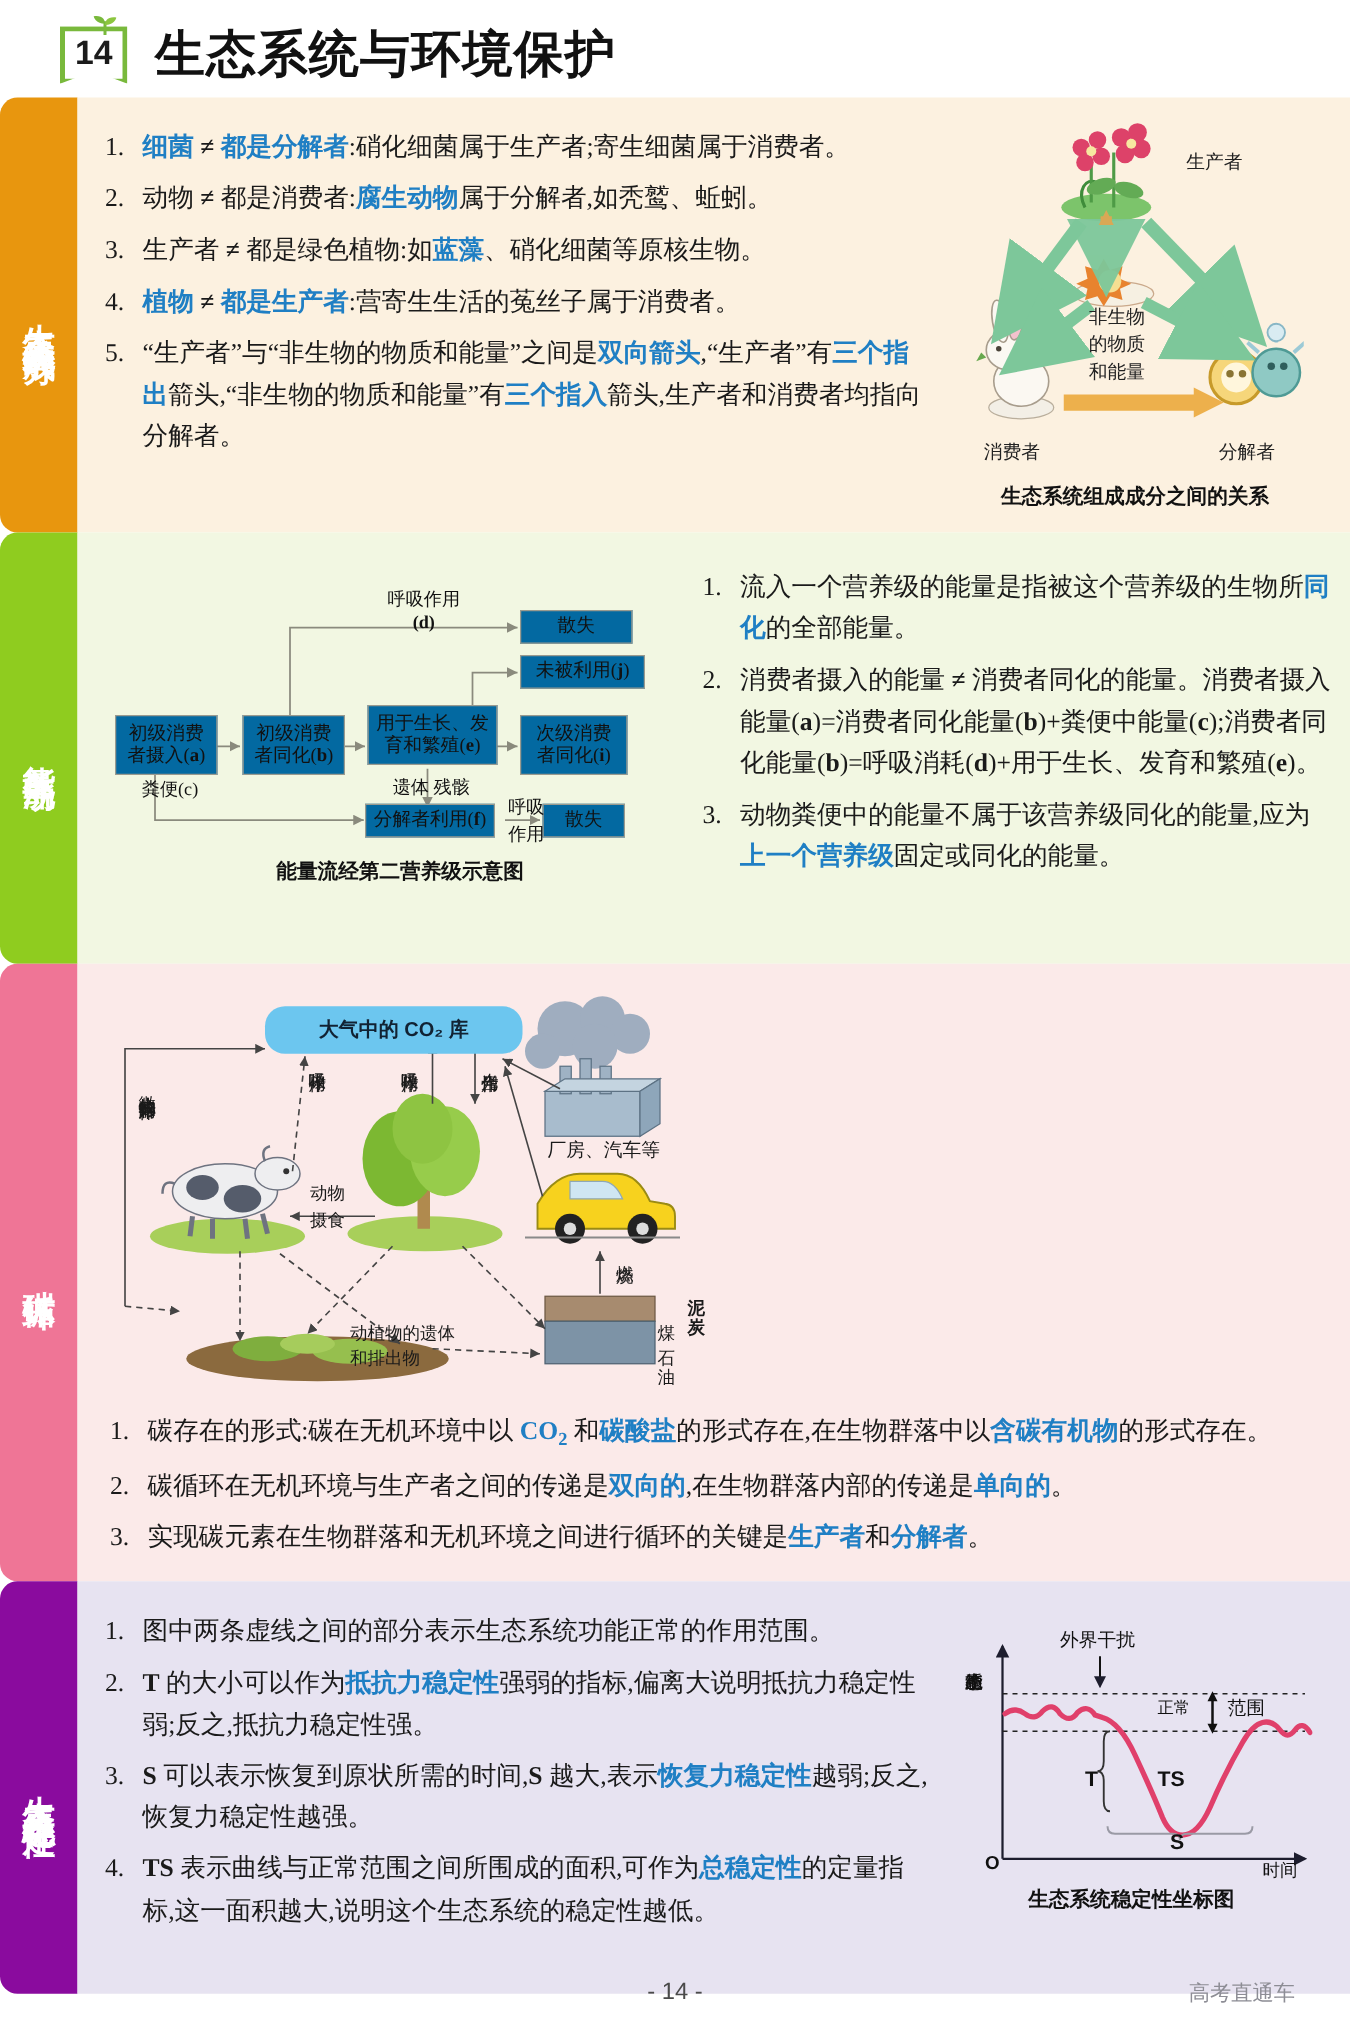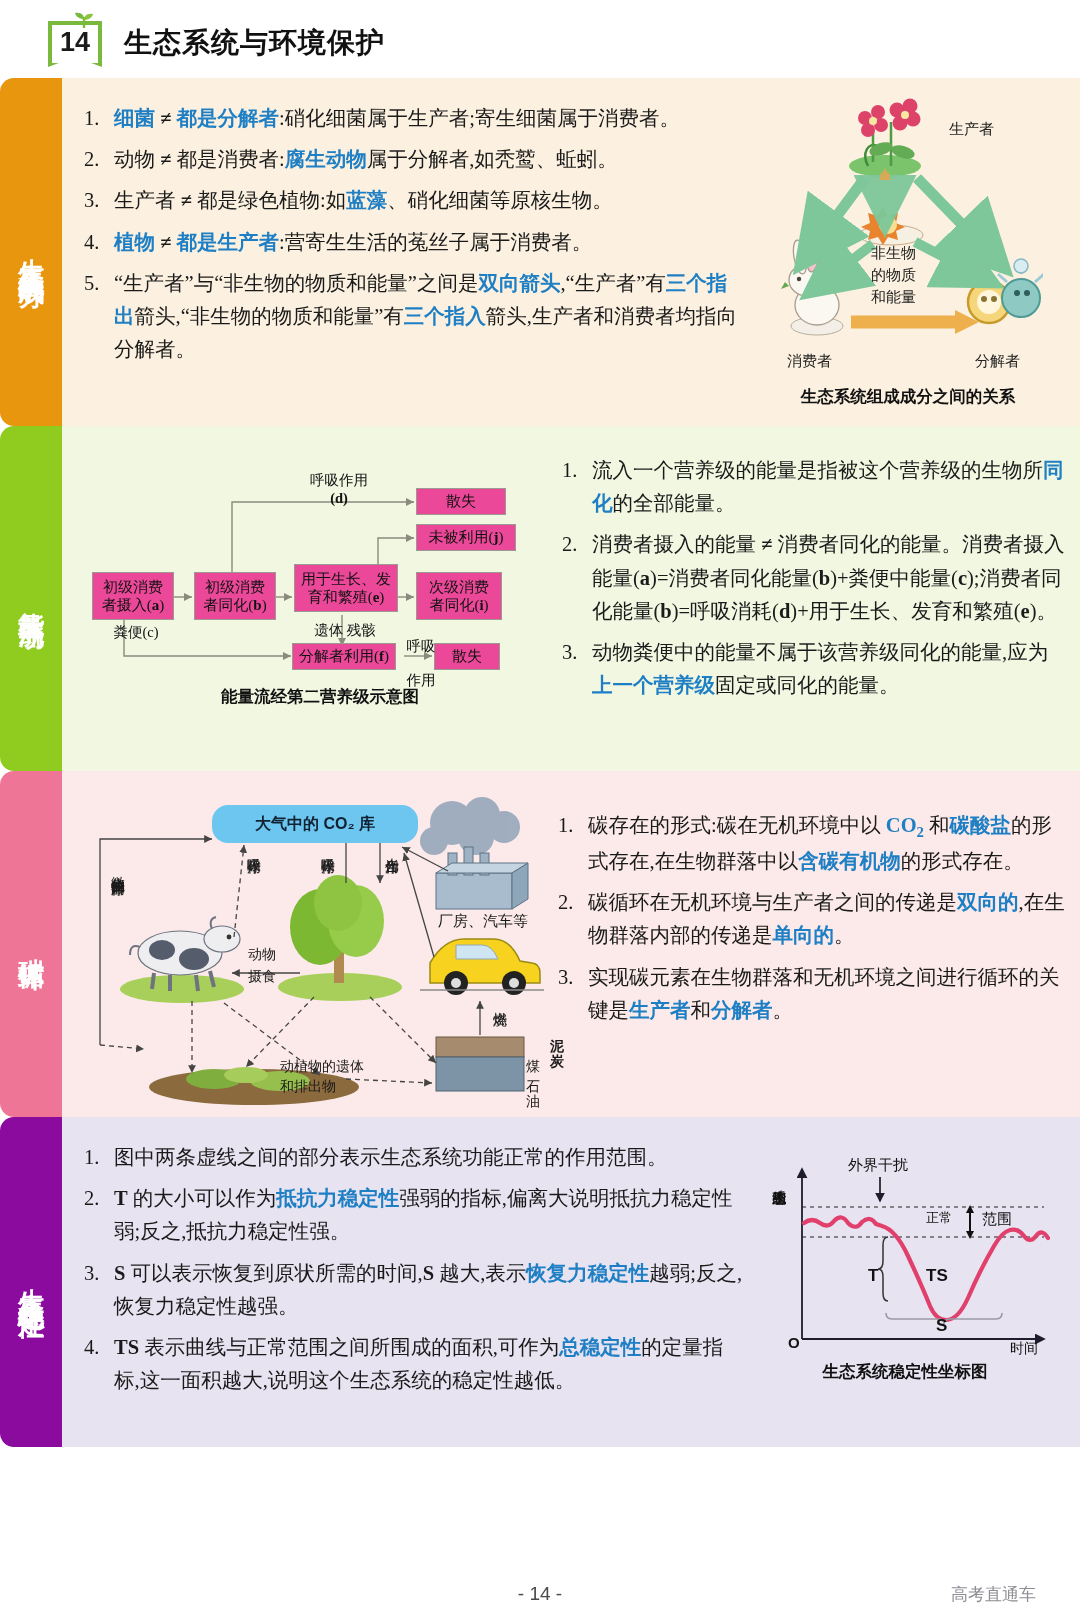--- a/index.html
+++ b/index.html
@@ -25,21 +25,21 @@
   .chap-badge .num {
     position: absolute; left: 0; top: 12px; width: 62px;
     text-align: center; font-size: 27px; font-weight: 700; color: #1b1b1b;
     font-family: "Liberation Sans", sans-serif;
   }
   .chap-badge .sprout {
     position: absolute; left: 27px; top: -3px; width: 26px; height: 16px;
   }
   .chap-title {
     font-family: "Liberation Sans", sans-serif;
-    font-size: 28px; font-weight: 700; color: #111; letter-spacing: 1px;
+    font-size: 40px; font-weight: 700; color: #111; letter-spacing: 1px;
   }
 
   
   .section { position: relative; margin: 0 0 0 0; display: flex; }
   .tab {
     flex: none; width: 62px; position: relative;
     border-radius: 14px 0 0 14px;
     display: flex; align-items: center; justify-content: center;
   }
   .tab-label {
@@ -87,28 +87,28 @@
   
   .eco { position: relative; width: 270px; height: 290px; margin: 0 auto; }
   .eco .lbl { position: absolute; font-size: 15px; color: #222; font-family:"Liberation Sans",sans-serif;}
 
   
   .sec-2 .panel { display: flex; min-height: 345px; }
   .s2-fig { width: 472px; flex: none; padding-top: 18px; }
   .s2-text { flex: 1; padding-left: 6px; padding-top: 12px; }
   .flow { position: relative; width: 462px; height: 220px; font-family:"Liberation Serif",serif;}
   .fbox {
-    position: absolute; border: 1px solid #9a9a8f; background: #ec4899;
+    position: absolute; border: 1px solid #9a9a8f; background: #0369a1;
     font-size: 15px; line-height: 1.22; text-align: center; color:#111;
     display: flex; align-items: center; justify-content: center; padding: 2px 3px;
   }
   .flbl { position: absolute; font-size: 14.5px; color: #111; text-align:center; line-height:1.15;}
 
   
-  .sec-3 .panel { display: flex; min-height: 345px; }
+  .sec-3 .panel { display: flex; min-height: 345px; flex-direction: column; }
   .s3-fig { width: 470px; flex: none; position: relative; }
   .s3-text { flex: 1; padding-left: 4px; padding-top: 22px; }
   .carbon { position: relative; width: 460px; height: 320px; }
   .clbl { position: absolute; font-size: 14px; color: #1a1a1a; font-family:"Liberation Sans",sans-serif; line-height:1.1;}
   .clbl.vert { writing-mode: vertical-rl; text-orientation: upright; letter-spacing:1px;}
   .co2pool {
     position:absolute; background:#6cc6ef; border-radius: 16px;
     color:#123; font-size:16px; font-weight:700; display:flex;
     align-items:center; justify-content:center;
     font-family:"Liberation Sans",sans-serif;
@@ -332,21 +332,21 @@
           </div>
           <div class="fbox" style="left:350px; top:183px; width:66px; height:27px;">
             <span>散失</span>
           </div>
 
           <div class="flbl" style="left:200px; top:12px; width:110px;">呼吸作用</div>
           <div class="flbl" style="left:200px; top:30px; width:110px; font-weight:700;">(d)</div>
           <div class="flbl" style="left:4px; top:164px; width:96px;">粪便(c)</div>
           <div class="flbl" style="left:206px; top:162px; width:110px;">遗体 残骸</div>
           <div class="flbl" style="left:320px; top:178px; width:34px;">呼吸</div>
-          <div class="flbl" style="left:320px; top:212px; width:34px;">作用</div>
+          <div class="flbl" style="left:320px; top:200px; width:34px;">作用</div>
         </div>
         <div class="fig-caption" style="margin-top:6px;">能量流经第二营养级示意图</div>
       </div>
 
       <div class="s2-text">
         <ol class="notes">
           <li>
             <span class="idx">1.</span>
             <span>流入一个营养级的能量是指被这个营养级的生物所<span class="hl">同化</span>的全部能量。</span>
           </li>

